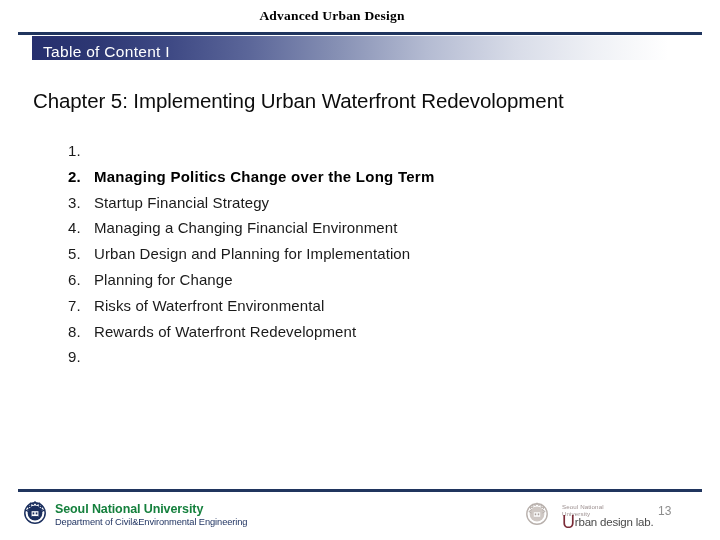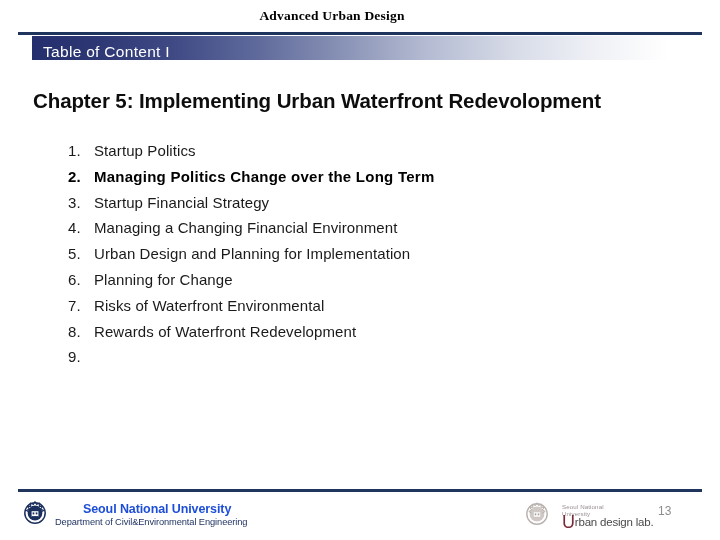--- a/index.html
+++ b/index.html
@@ -74,21 +74,21 @@
     line-height: 24px;
     white-space: nowrap;
   }
 
   
   .chapter-title {
     position: absolute;
     left: 33px;
     top: 88px;
     font-size: 20.5px;
-    font-weight: 700;
+    font-weight: 400;
     color: #0d0d0d;
     letter-spacing: -0.1px;
     white-space: nowrap;
     line-height: 26px;
   }
 
   
   .toc {
     position: absolute;
     left: 68px;
@@ -143,25 +143,24 @@
     flex: 0 0 auto;
   }
   .footer-left-text {
     display: flex;
     flex-direction: column;
     justify-content: center;
   }
   .univ-name {
     font-size: 12.5px;
     font-weight: 700;
-    color: #1d4ed8;
+    color: #15803d;
     line-height: 14px;
     letter-spacing: -0.1px;
     white-space: nowrap;
-    margin-left: 28px;
   }
   .dept-name {
     font-size: 9.3px;
     font-weight: 400;
     color: #1b2f5e;
     line-height: 12px;
     letter-spacing: -0.1px;
     white-space: nowrap;
   }
 
@@ -221,21 +220,20 @@
 
   <div class="banner">
     <div class="banner-label">Table of Content I</div>
   </div>
 
   <div class="chapter-title">Chapter 5: Implementing Urban Waterfront Redevolopment</div>
 
   <ol class="toc" id="toc-list">
       <li class="toc-item">
         <span class="toc-num">1.</span>
-        <span class="toc-text">Startup Politics</span>
       </li>
       <li class="toc-item is-current">
         <span class="toc-num">2.</span>
         <span class="toc-text">Managing Politics Change over the Long Term</span>
       </li>
       <li class="toc-item">
         <span class="toc-num">3.</span>
         <span class="toc-text">Startup Financial Strategy</span>
       </li>
       <li class="toc-item">

